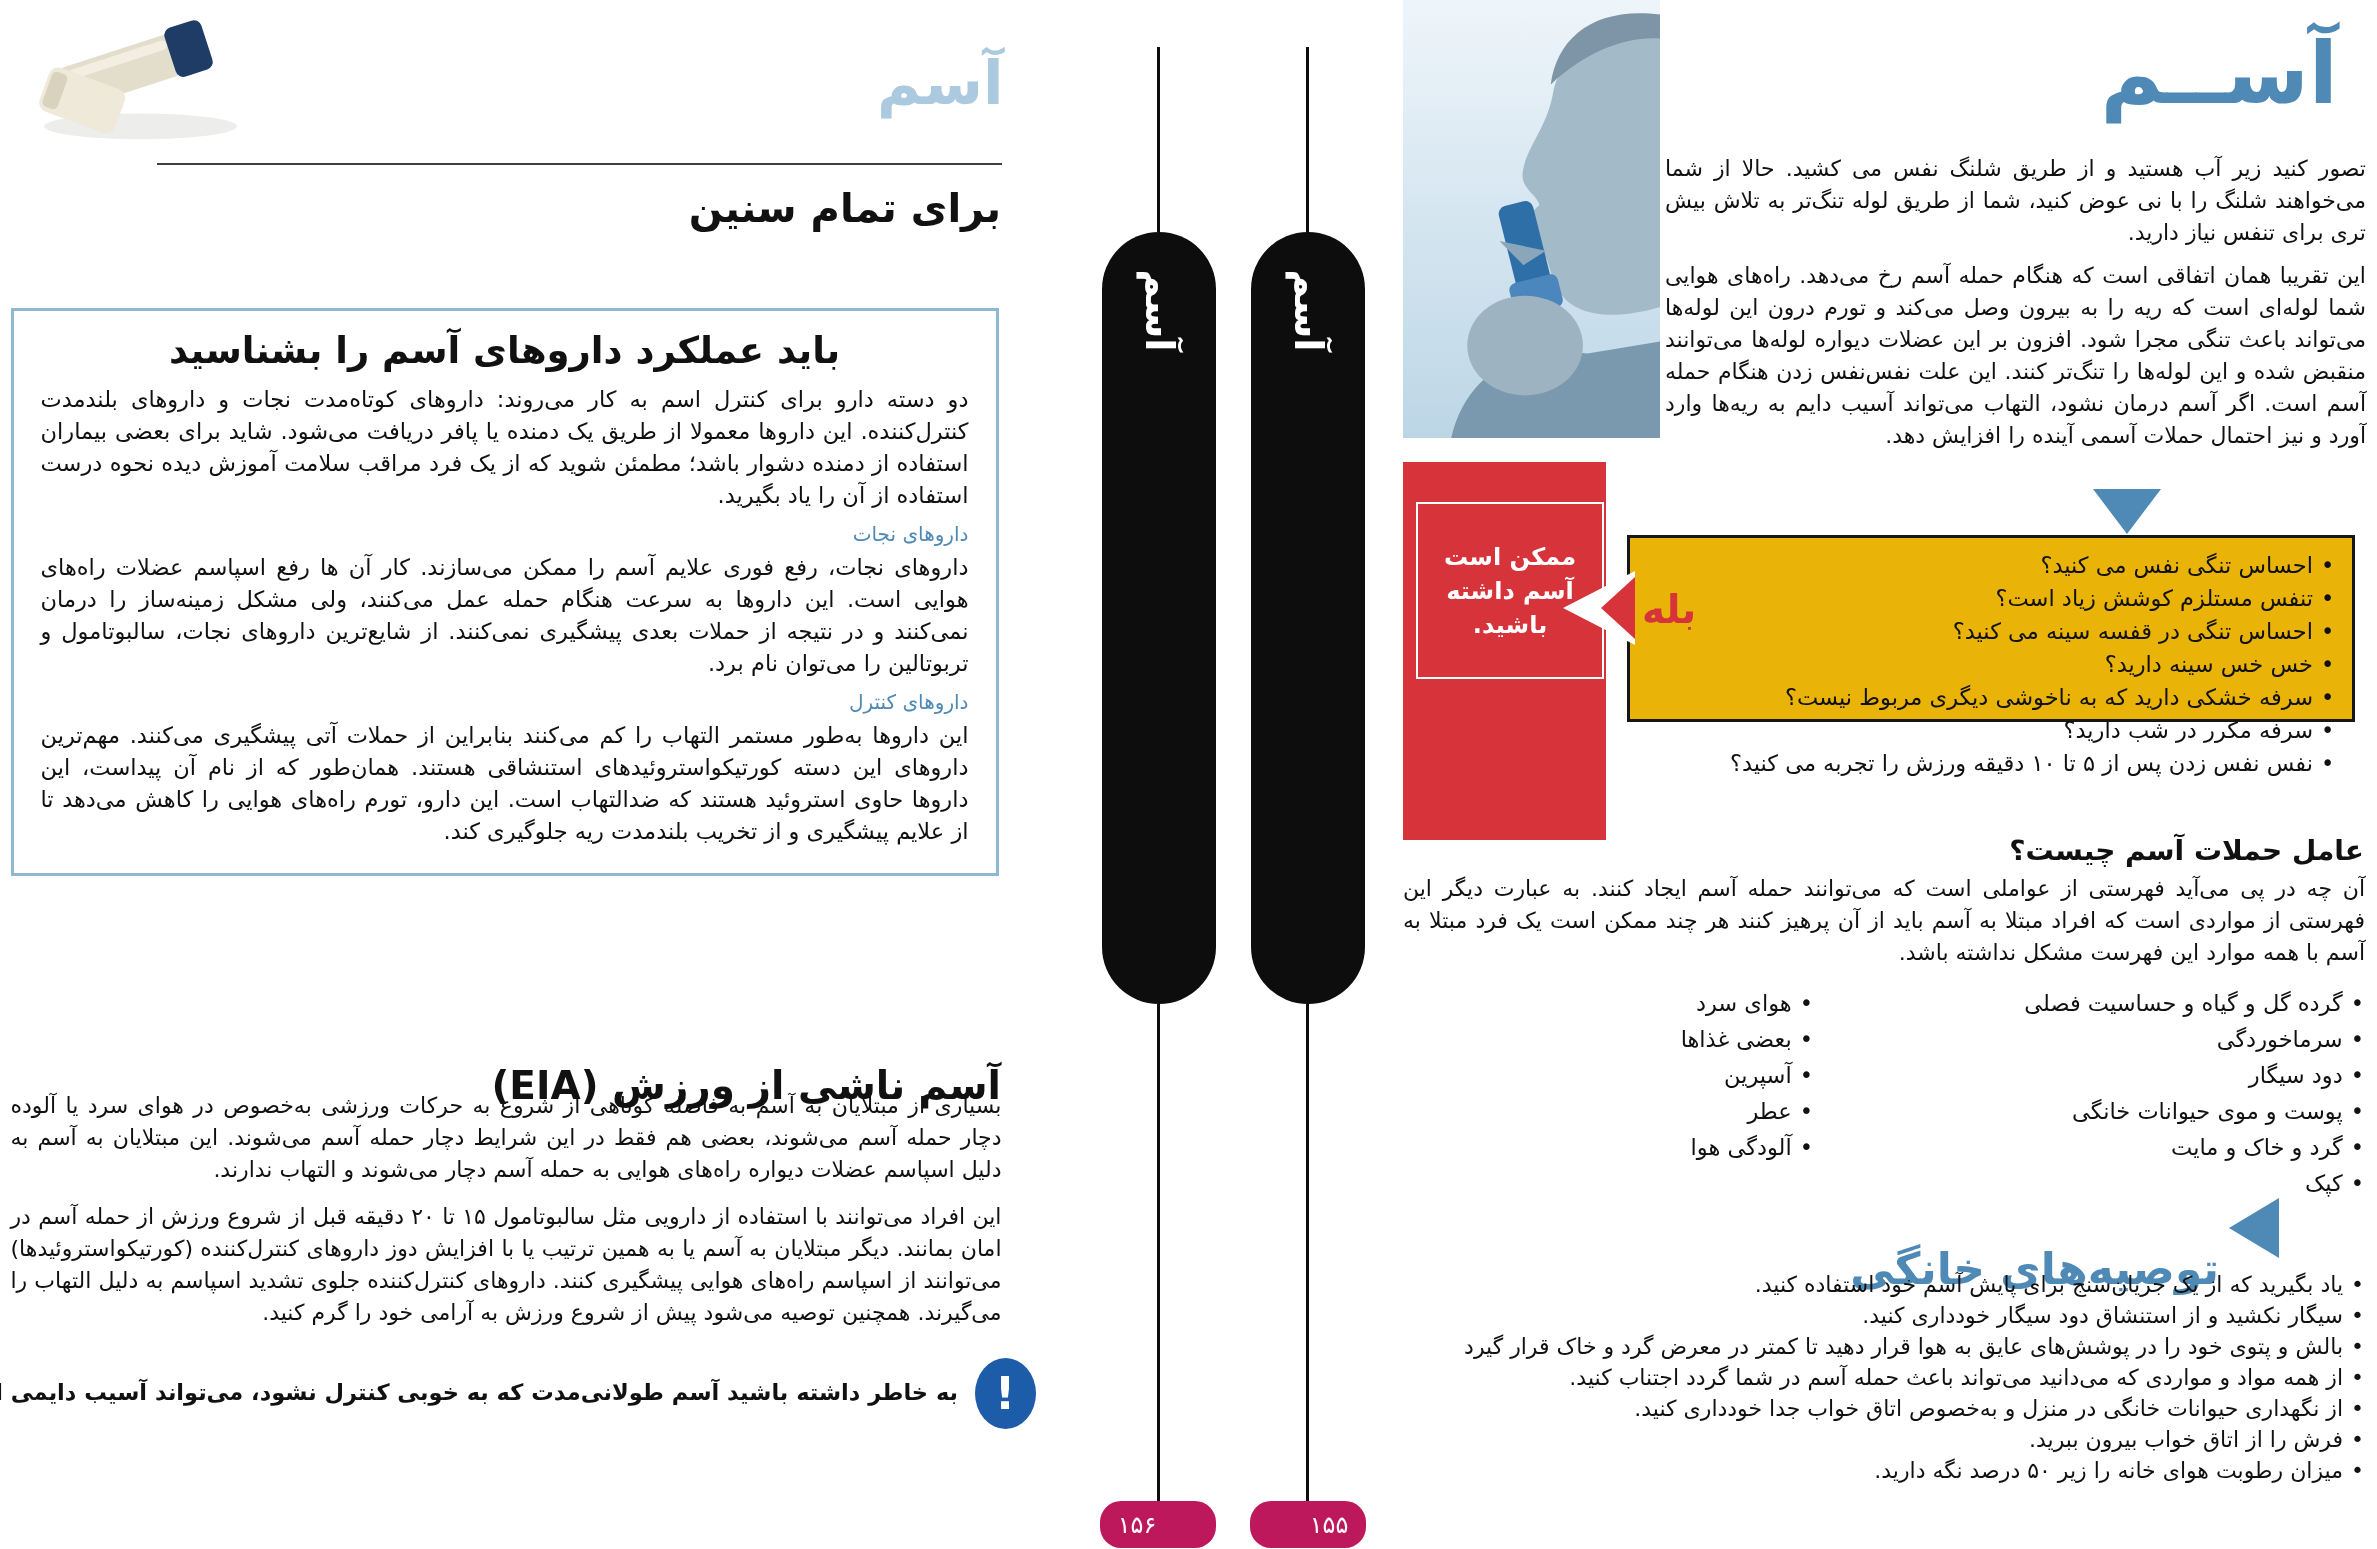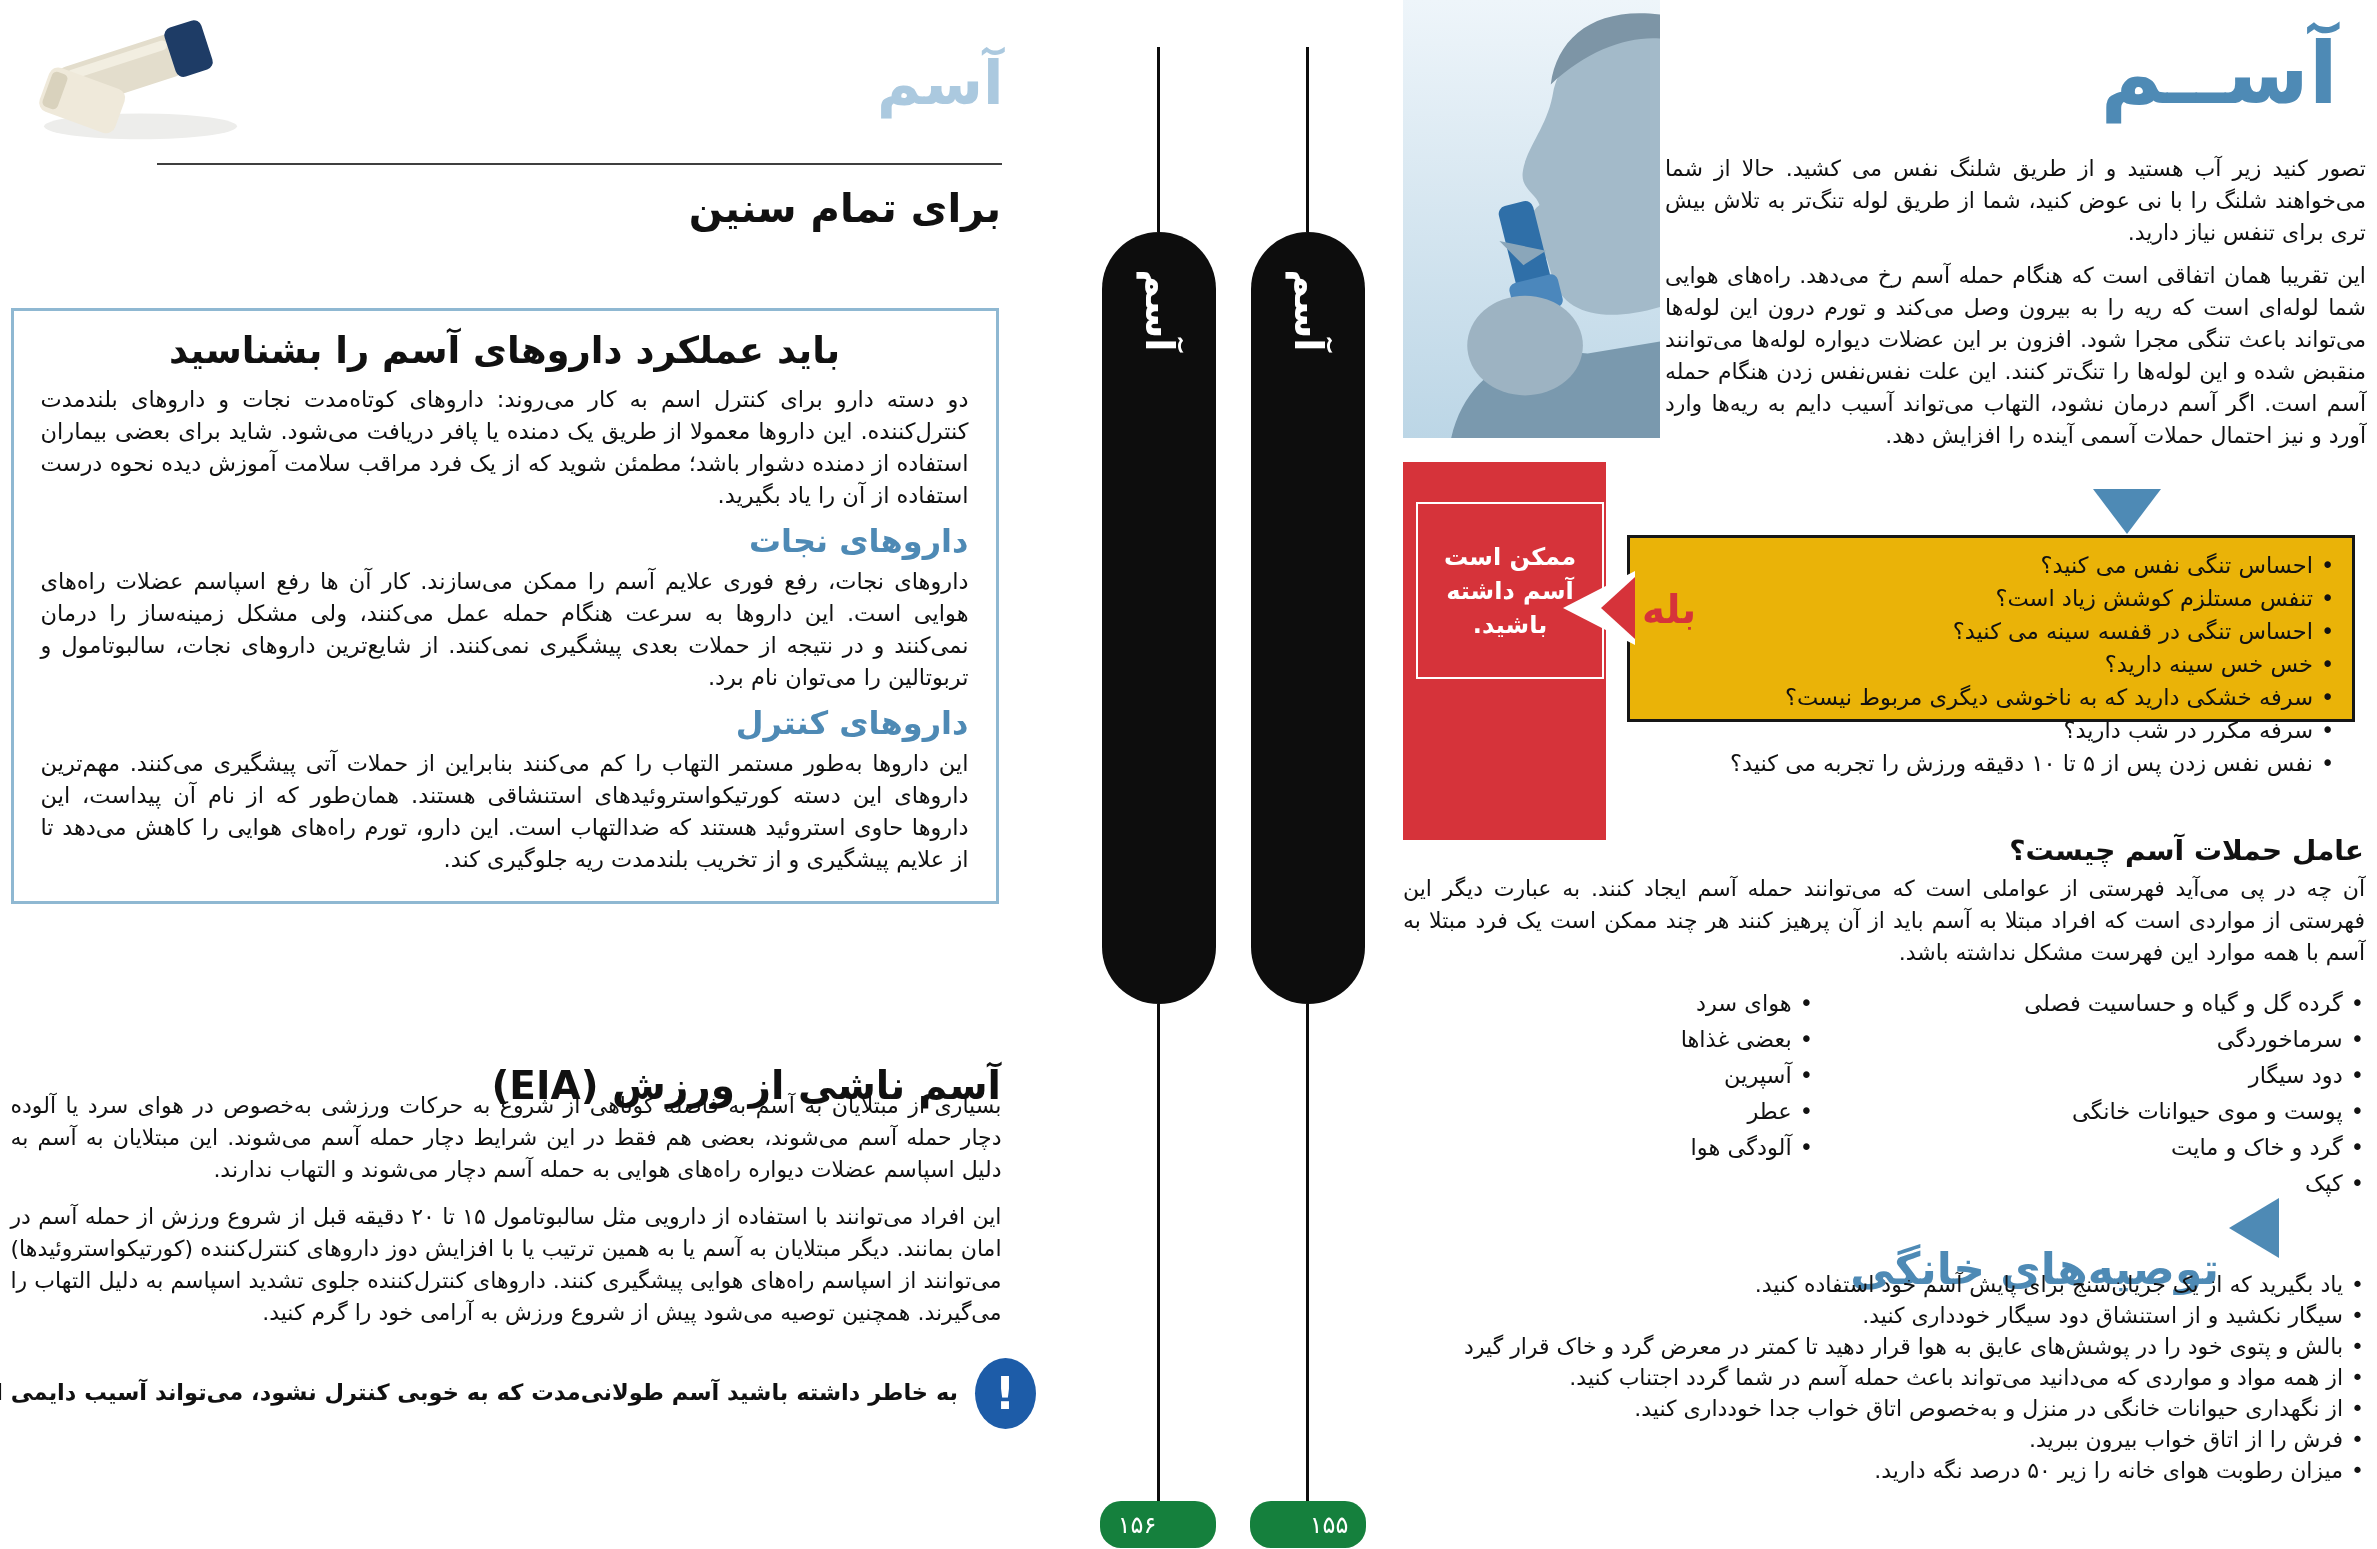--- a/index.html
+++ b/index.html
@@ -8,41 +8,41 @@
 
   
   .inhaler-photo{position:absolute;left:20px;top:4px;width:225px;height:145px;}
   .lp-title{position:absolute;left:877px;top:48px;font-size:60px;font-weight:bold;color:#abc9df;white-space:nowrap;}
   .lp-divider{position:absolute;left:157px;top:163px;width:845px;height:2.4px;background:#3f3f3f;}
   .lp-subtitle{position:absolute;right:1376px;top:185px;font-size:40px;font-weight:bold;direction:rtl;white-space:nowrap;}
   .med-box{position:absolute;left:10.5px;top:308px;width:988px;box-sizing:border-box;border:3.2px solid #8fb8d2;
            padding:11.3px 27px 14.5px;direction:rtl;background:#fff;}
   .med-box h2{font-size:37px;margin:6.4px 0 11.3px;text-align:center;font-weight:bold;}
   .med-box p{font-size:22.5px;line-height:32px;margin:4.8px 0 11.3px;text-align:justify;}
-  .med-box h3{font-size:32px;color:#4e8ab5;margin:8px 0 1.6px;font-weight:bold;text-align:right;}
+  .med-box h3{font-size:20px;color:#4e8ab5;margin:8px 0 1.6px;font-weight:normal;text-align:right;}
   .eia-heading{position:absolute;right:1376px;top:1031px;font-size:39px;font-weight:bold;direction:rtl;white-space:nowrap;}
   .eia-text{position:absolute;left:10.5px;top:1090px;width:991px;direction:rtl;}
   .eia-text p{font-size:22px;line-height:32px;text-align:justify;margin:0 0 14.5px;}
   .warning{position:absolute;left:32px;top:1358px;width:1010px;height:74px;direction:rtl;}
   .warning-icon{position:absolute;right:6.4px;top:0;width:61px;height:71px;background:#1d5ca8;border-radius:50%;
                 color:#fff;font-size:45px;font-weight:bold;display:flex;align-items:center;justify-content:center;}
   .warning-text{position:absolute;right:84px;top:21px;font-size:22.5px;font-weight:bold;white-space:nowrap;}
 
   
   .sline{position:absolute;width:3.2px;background:#0d0d0d;}
   #sl-tl{left:1157px;top:47px;height:185px;}
   #sl-tr{left:1306px;top:47px;height:185px;}
   #sl-bl{left:1157px;top:1004px;height:497px;}
   #sl-br{left:1306px;top:1004px;height:497px;}
   .tab{position:absolute;top:232px;width:114px;height:772px;background:#0d0d0d;border-radius:58px;}
   #tab-l{left:1102px;}
   #tab-r{left:1251px;}
   .tab span{position:absolute;display:block;top:56px;left:50%;transform:translateX(-50%) rotate(90deg);
             color:#fff;font-size:39px;font-weight:bold;white-space:nowrap;}
-  .pagebox{position:absolute;top:1501px;width:116px;height:47px;background:#15803d;border-radius:21px;
+  .pagebox{position:absolute;top:1501px;width:116px;height:47px;background:#be185d;border-radius:21px;
            color:#fff;font-size:24px;display:flex;align-items:center;box-sizing:border-box;}
   #pb-l{left:1100px;justify-content:flex-start;padding-left:17.7px;}
   #pb-r{left:1250px;justify-content:flex-end;padding-right:17.7px;}
 
   
   .rp-photo{position:absolute;left:1403px;top:0;width:257px;height:438px;}
   .rp-title{position:absolute;right:39px;top:24px;font-size:85px;font-weight:bold;color:#4e8ab5;white-space:nowrap;direction:rtl;}
   .rp-intro{position:absolute;left:1665px;top:153px;width:701px;direction:rtl;}
   .rp-intro p{font-size:22px;line-height:32px;text-align:justify;margin:0 0 11.3px;}
   .down-triangle{position:absolute;left:2093px;top:489px;width:0;height:0;

